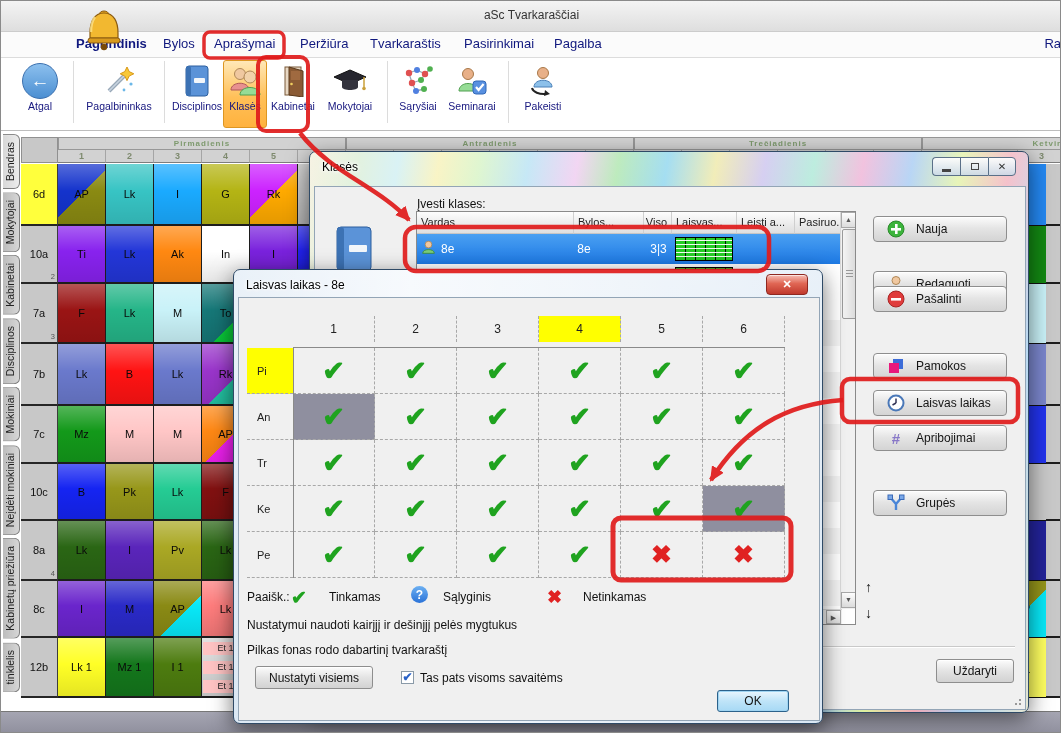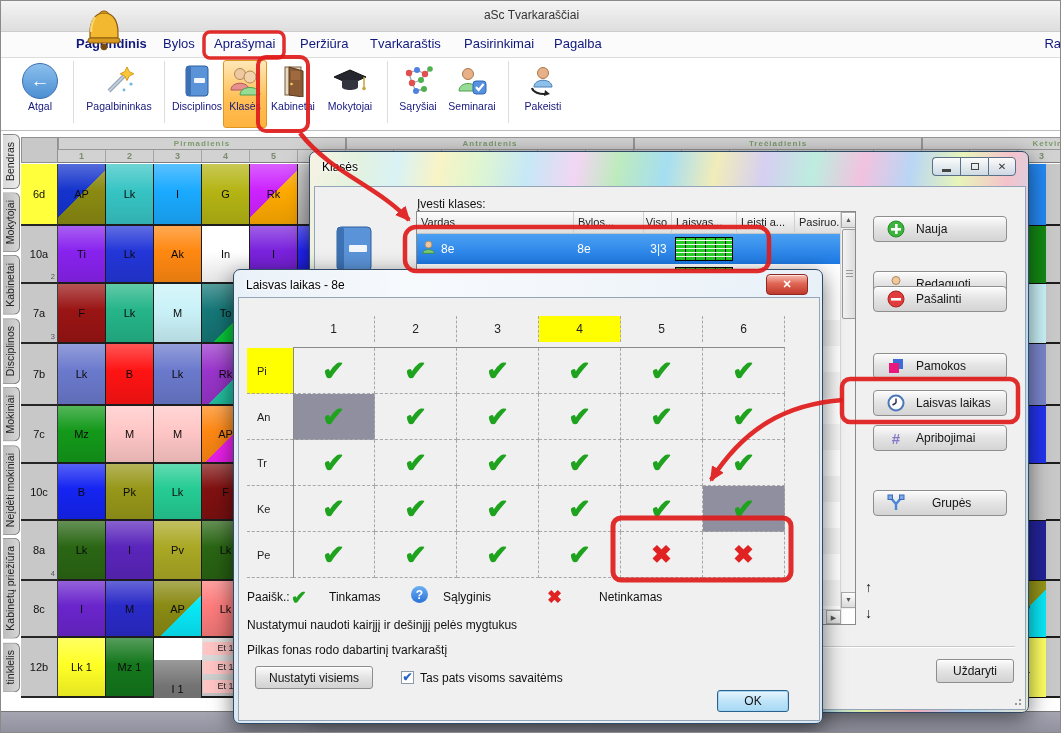--- a/index.html
+++ b/index.html
@@ -519,21 +519,21 @@
       <div class="tt-fill" style="left: 345px; top: 580px; width: 716px; height: 57px;"></div>
       <div class="row-label" style="top: 637px; height: 60px;">
         <span>12b</span>
       </div>
       <div class="tt-cell" style="left: 57px; top: 637px; width: 48px; height: 60px; background: rgb(255, 255, 38);">
         <span>Lk 1</span>
       </div>
       <div class="tt-cell" style="left: 105px; top: 637px; width: 48px; height: 60px; background: rgb(20, 119, 28);">
         <span>Mz 1</span>
       </div>
-      <div class="tt-cell" style="left: 153px; top: 637px; width: 48px; height: 60px; background: #737373; margin-top: 22px;">
+      <div class="tt-cell" style="left: 153px; top: 637px; width: 48px; height: 60px; background: #4d7c0f;">
         <span>I 1</span>
       </div>
       <div class="tt-cell" style="left: 201px; top: 637px; width: 48px; height: 60px; background: rgb(214, 214, 214);">
         <div class="sub-bar" style="top: 4px;">Et 1</div>
         <div class="sub-bar" style="top: 23px;">Et 1</div>
         <div class="sub-bar" style="top: 42px;">Et 1</div>
       </div>
       <div class="tt-cell" style="left: 249px; top: 637px; width: 48px; height: 60px; background: rgb(200, 200, 200);">
         <span></span>
       </div>
@@ -688,21 +688,21 @@
               </svg>
             </span>
             <span>Laisvas laikas</span>
           </div>
           <div class="side-btn" style="top: 238px;">
             <span class="sbicon">
               <span style="font-size:15px;font-weight:bold;color:#8878c8;">#</span>
             </span>
             <span>Apribojimai</span>
           </div>
-          <div class="side-btn" style="top: 303px; gap: 16px;">
+          <div class="side-btn" style="top: 303px;">
             <span class="sbicon">
               <svg width="18" height="18" viewBox="0 0 18 18">
                 <path d="M9,16 L9,10 M9,10 L3,3 M9,10 L15,3" stroke="#4a86d8" stroke-width="2.4" fill="none"></path>
                 <rect x="1" y="1" width="4.5" height="4.5" fill="#7aa8e8" stroke="#3a6ab8"></rect>
                 <rect x="12.5" y="1" width="4.5" height="4.5" fill="#7aa8e8" stroke="#3a6ab8"></rect>
               </svg>
             </span>
             <span>Grupės</span>
           </div>
         </div>
@@ -827,21 +827,21 @@
         </div>
       <div id="llegend">
         <div class="lg-text" style="left:8px;top:292px;">Paaišk.:</div>
       <span style="position: absolute; left: 52px; top: 288px;"><span style="font-size:19px;font-weight:bold;color:#1fa31f;">✔</span></span>
           <div class="lg-text" style="left: 90px; top: 292px;">Tinkamas</div>
           <span style="position: absolute; left: 172px; top: 288px;">
             <span class="qcirc">?</span>
           </span>
           <div class="lg-text" style="left: 204px; top: 292px;">Sąlyginis</div>
           <span style="position: absolute; left: 308px; top: 288px;"><span style="font-size:18px;font-weight:bold;color:#e02222;">✖</span></span>
-          <div class="lg-text" style="left: 360px; top: 292px;">Netinkamas</div>
+          <div class="lg-text" style="left: 344px; top: 292px;">Netinkamas</div>
         </div>
       <div class="lg-text" style="left:8px;top:320px;">Nustatymui naudoti kairįjį ir dešinįjį pelės mygtukus</div>
       <div class="lg-text" style="left:8px;top:345px;">Pilkas fonas rodo dabartinį tvarkaraštį</div>
       <div class="std-btn" style="left:16px;top:368px;width:118px;height:23px;">Nustatyti visiems</div>
       <div id="cbx" style="left:162px;top:373px;">✔</div>
       <div class="lg-text" style="left:181px;top:373px;">Tas pats visoms savaitėms</div>
       <div class="std-btn" id="ok-btn" style="left:478px;top:392px;width:72px;height:22px;">OK</div>
     </div>
   </div>
 

